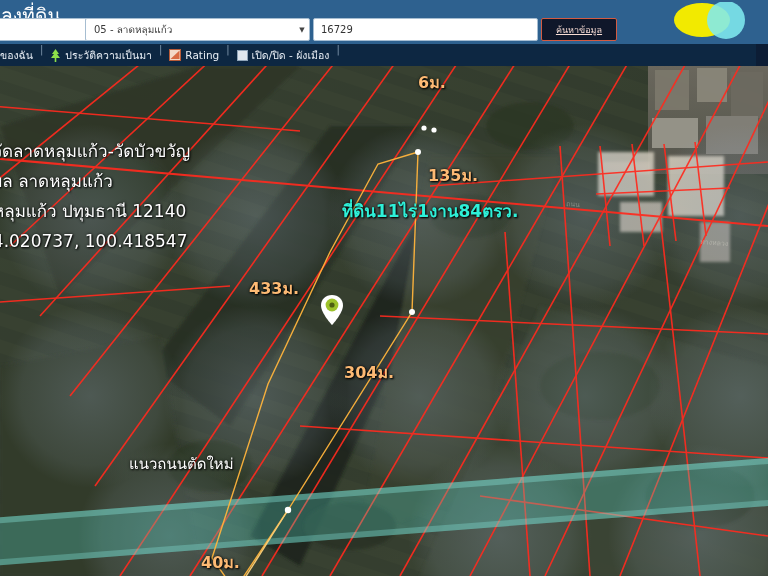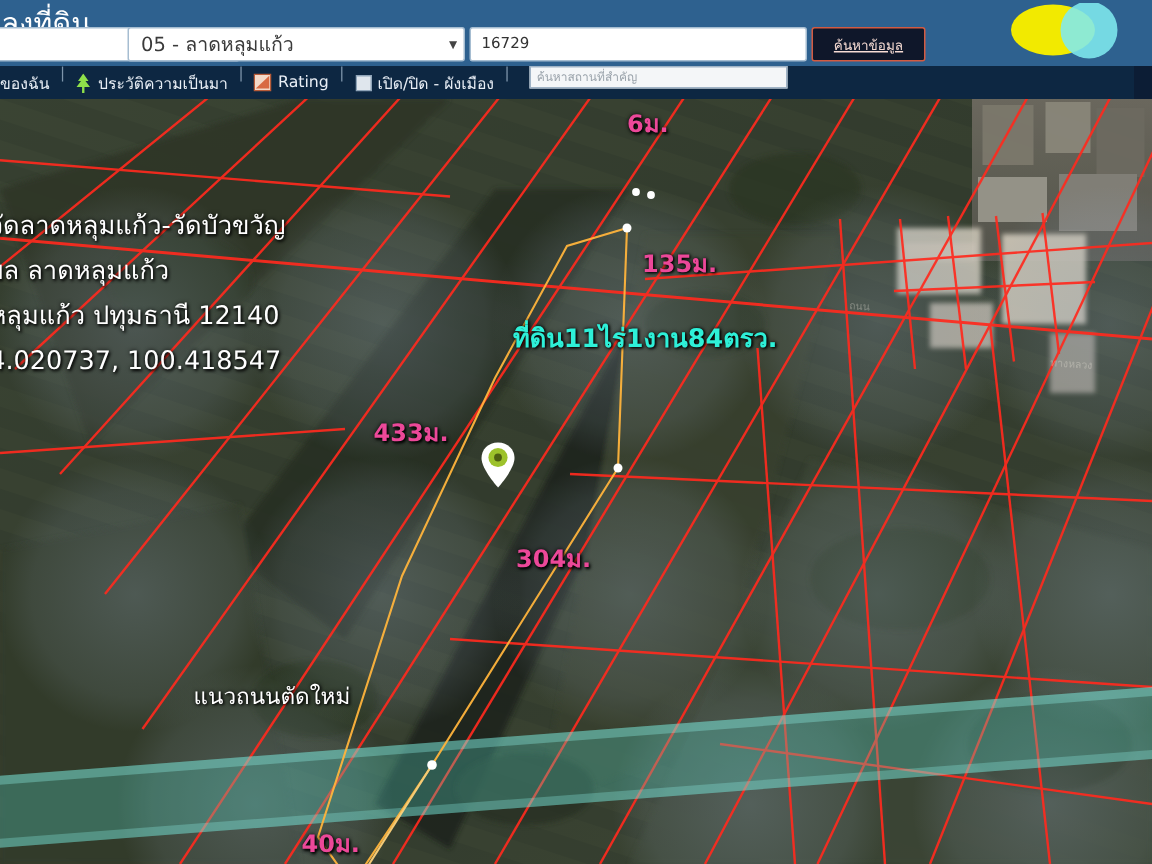--- a/index.html
+++ b/index.html
@@ -24,21 +24,21 @@
   }
   .ctrl-row { position: absolute; left: 0; top: 18px; width: 768px; height: 24px; }
   .sel {
     position: absolute; top: 0; height: 23px;
     background: #ffffff; border: 1px solid #a6bdd1; border-radius: 2px;
     display: flex; align-items: center;
   }
   .sel-a { left: -140px; width: 300px; }
   .sel-b { left: 85px; width: 225px; }
   .sel-txt {
-    font-size: 13px; color: #3a3a3a; padding-left: 8px;
+    font-size: 10px; color: #3a3a3a; padding-left: 8px;
     white-space: nowrap; overflow: hidden; flex: 1;
   }
   .caret {
     width: 14px; height: 100%; display: flex; align-items: center; justify-content: center;
     color: #444; font-size: 7px; flex: 0 0 14px;
   }
   .parcel-input {
     position: absolute; left: 313px; top: 0; width: 225px; height: 23px;
     background: #fff; border: 1px solid #a6bdd1; border-radius: 2px;
     font-size: 10px; color: #333; padding-left: 7px; line-height: 21px;
@@ -83,21 +83,21 @@
 
   .maplabel {
     position: absolute; white-space: nowrap; pointer-events: none;
     font-family: "DejaVu Sans", "Liberation Sans", sans-serif;
   }
   .addr {
     color: #ffffff; font-size: 17px; line-height: 30px;
     text-shadow: 0 0 3px rgba(0,0,0,.85), 1px 1px 2px rgba(0,0,0,.9);
   }
   .dist {
-    color: #ec4899; font-size: 16px; font-weight: 700;
+    color: #fdba74; font-size: 16px; font-weight: 700;
     text-shadow: 0 0 3px rgba(0,0,0,.9), 1px 1px 2px #000;
   }
   .area-lbl {
     color: #2ef0d8; font-size: 17px; font-weight: 700;
     text-shadow: 0 0 3px rgba(0,0,0,.9), 1px 1px 2px #000;
   }
   .road-lbl {
     color: #ffffff; font-size: 15px;
     text-shadow: 0 0 3px rgba(0,0,0,.85), 1px 1px 2px #000;
     margin-left: 41px;
@@ -263,21 +263,21 @@
       <div>ดหลุมแก้ว ปทุมธานี 12140</div>
       <div>14.020737, 100.418547</div>
     </div>
 
     <div class="maplabel dist" style="left:418px; top:4px;">6ม.</div>
     <div class="maplabel dist" style="left:428px; top:97px;">135ม.</div>
     <div class="maplabel dist" style="left:249px; top:210px;">433ม.</div>
     <div class="maplabel dist" style="left:344px; top:294px;">304ม.</div>
     <div class="maplabel dist" style="left:201px; top:484px;">40ม.</div>
 
-    <div class="maplabel area-lbl" style="left:342px; top:145px;">ที่ดิน11ไร่1งาน84ตรว.</div>
+    <div class="maplabel area-lbl" style="left:342px; top:131px;">ที่ดิน11ไร่1งาน84ตรว.</div>
 
     <div class="maplabel road-lbl" style="left:88px; top:386px;">แนวถนนตัดใหม่</div>
 
     <svg class="pin" style="left:320px; top:228px;" width="24" height="32" viewBox="0 0 24 32">
       <path d="M12 1 C5.5 1 1 5.6 1 11.4 C1 19 12 31 12 31 C12 31 23 19 23 11.4 C23 5.6 18.5 1 12 1 Z" fill="#ffffff"></path>
       <circle cx="12" cy="11" r="6.4" fill="#9dc22b"></circle>
       <circle cx="12" cy="11" r="2.6" fill="#4e5f12"></circle>
     </svg>
   </div>
 
@@ -337,16 +337,15 @@
     <div class="tb-item">
       <span class="tb-icon">
         <svg width="11" height="11" viewBox="0 0 11 11">
           <rect x="0.5" y="0.5" width="10" height="10" fill="#dfe6ed" stroke="#8fa4b8"></rect>
         </svg>
       </span>
       <span>เปิด/ปิด - ผังเมือง</span>
     </div>
     <span class="tb-sep">|</span>
 
-    <div class="tb-search">ค้นหาสถานที่สำคัญ</div>
   </div>
 
 </div>
 
 </body></html>

